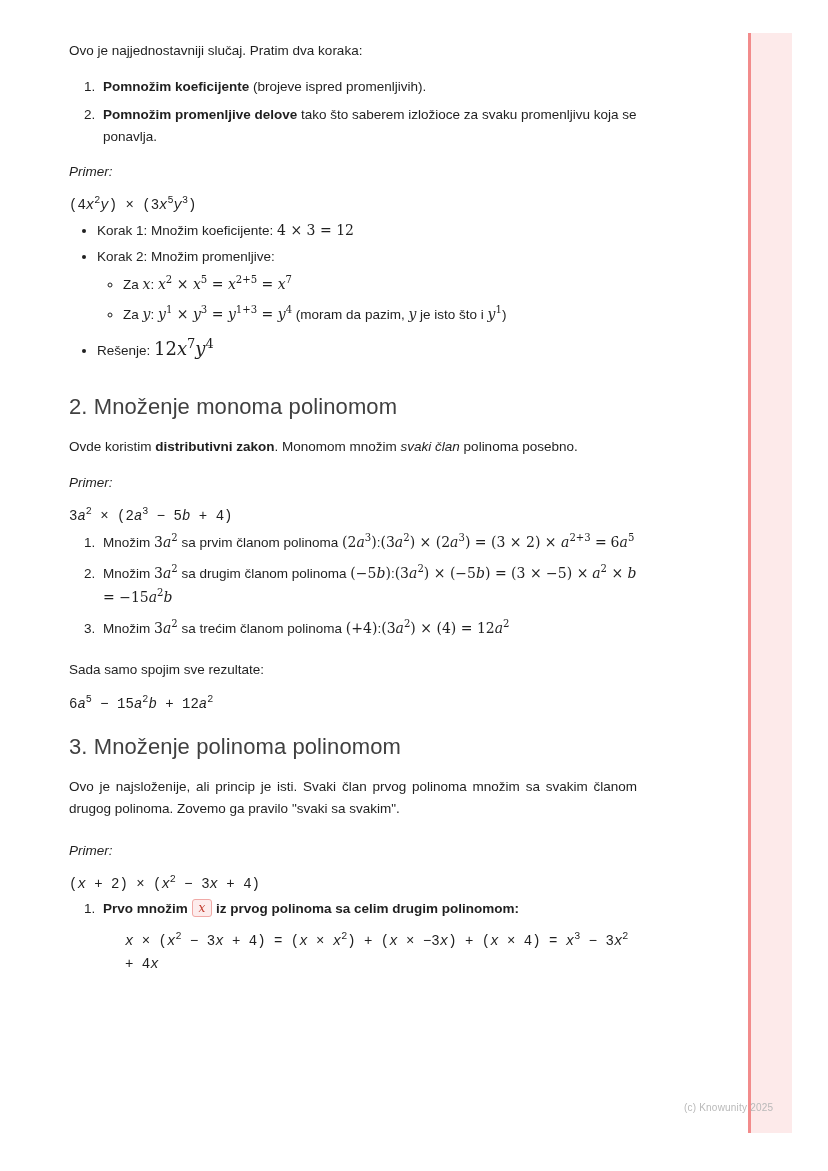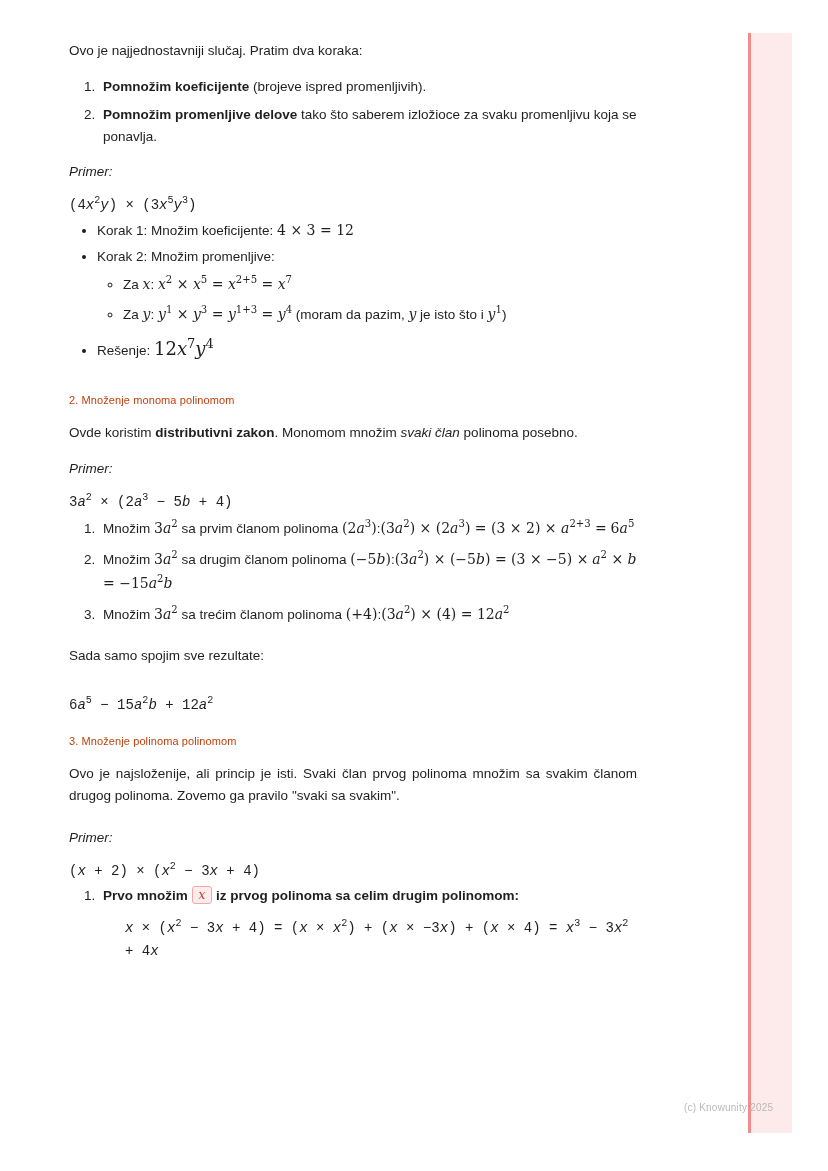--- a/index.html
+++ b/index.html
@@ -76,22 +76,22 @@
   ul.subbullets {
     margin: 3px 0 3px 0;
     padding-left: 26px;
     list-style-type: circle;
     font-size: 13.5px;
     line-height: 1.8;
   }
   ul.subbullets > li { margin-bottom: 5px; }
 
   h2.section {
-    color: #c2410c;
-    font-size: 11px;
+    color: #404040;
+    font-size: 22px;
     font-weight: normal;
     margin: 30px 0 16px 0;
     letter-spacing: 0.1px;
   }
   .mathline {
     font-family: Liberation Mono, monospace;
     font-size: 14px;
     margin: 10px 0 6px 0;
   }
   .mathline .var { font-style: italic; }
@@ -194,21 +194,21 @@
       <li>
         Množim <span class="inline-math"><span class="num">3</span><span class="var">a</span><sup class="num">2</sup></span> sa drugim članom polinoma <span class="inline-math"><span class="op">(−</span><span class="num">5</span><span class="var">b</span><span class="op">)</span></span>:<span class="inline-math"><span class="op">(</span><span class="num">3</span><span class="var">a</span><sup class="num">2</sup><span class="op">) × (−</span><span class="num">5</span><span class="var">b</span><span class="op">) = (</span><span class="num">3 × −5</span><span class="op">) ×</span></span> <span class="inline-math" style="font-size:14px;"><span class="var">a</span><sup class="num">2</sup> <span class="op">×</span> <span class="var">b</span> <span class="op">= −</span><span class="num">15</span><span class="var">a</span><sup class="num">2</sup><span class="var">b</span></span>
       </li>
       <li>
         Množim <span class="inline-math"><span class="num">3</span><span class="var">a</span><sup class="num">2</sup></span> sa trećim članom polinoma <span class="inline-math"><span class="op">(+</span><span class="num">4</span><span class="op">)</span></span>:<span class="inline-math"><span class="op">(</span><span class="num">3</span><span class="var">a</span><sup class="num">2</sup><span class="op">) × (</span><span class="num">4</span><span class="op">) =</span> <span class="num">12</span><span class="var">a</span><sup class="num">2</sup></span>
       </li>
     </ol>
 
     <p class="para nojustify" style="margin-top:18px;">Sada samo spojim sve rezultate:</p>
 
-    <div class="mathline" style="margin-top:31px;">
+    <div class="mathline" style="margin-top:16px;">
       <span class="num">6</span><span class="var">a</span><sup class="num">5</sup> <span class="op">−</span> <span class="num">15</span><span class="var">a</span><sup class="num">2</sup><span class="var">b</span> <span class="op">+</span> <span class="num">12</span><span class="var">a</span><sup class="num">2</sup>
     </div>
 
     <h2 class="section" style="margin-top:22px;">3. Množenje polinoma polinomom</h2>
 
     <p class="para">Ovo je najsloženije, ali princip je isti. Svaki član prvog polinoma množim sa svakim članom drugog polinoma. Zovemo ga pravilo "svaki sa svakim".</p>
 
     <p class="para nojustify italic" style="margin-top:20px;">Primer:</p>
 
     <div class="mathline">

